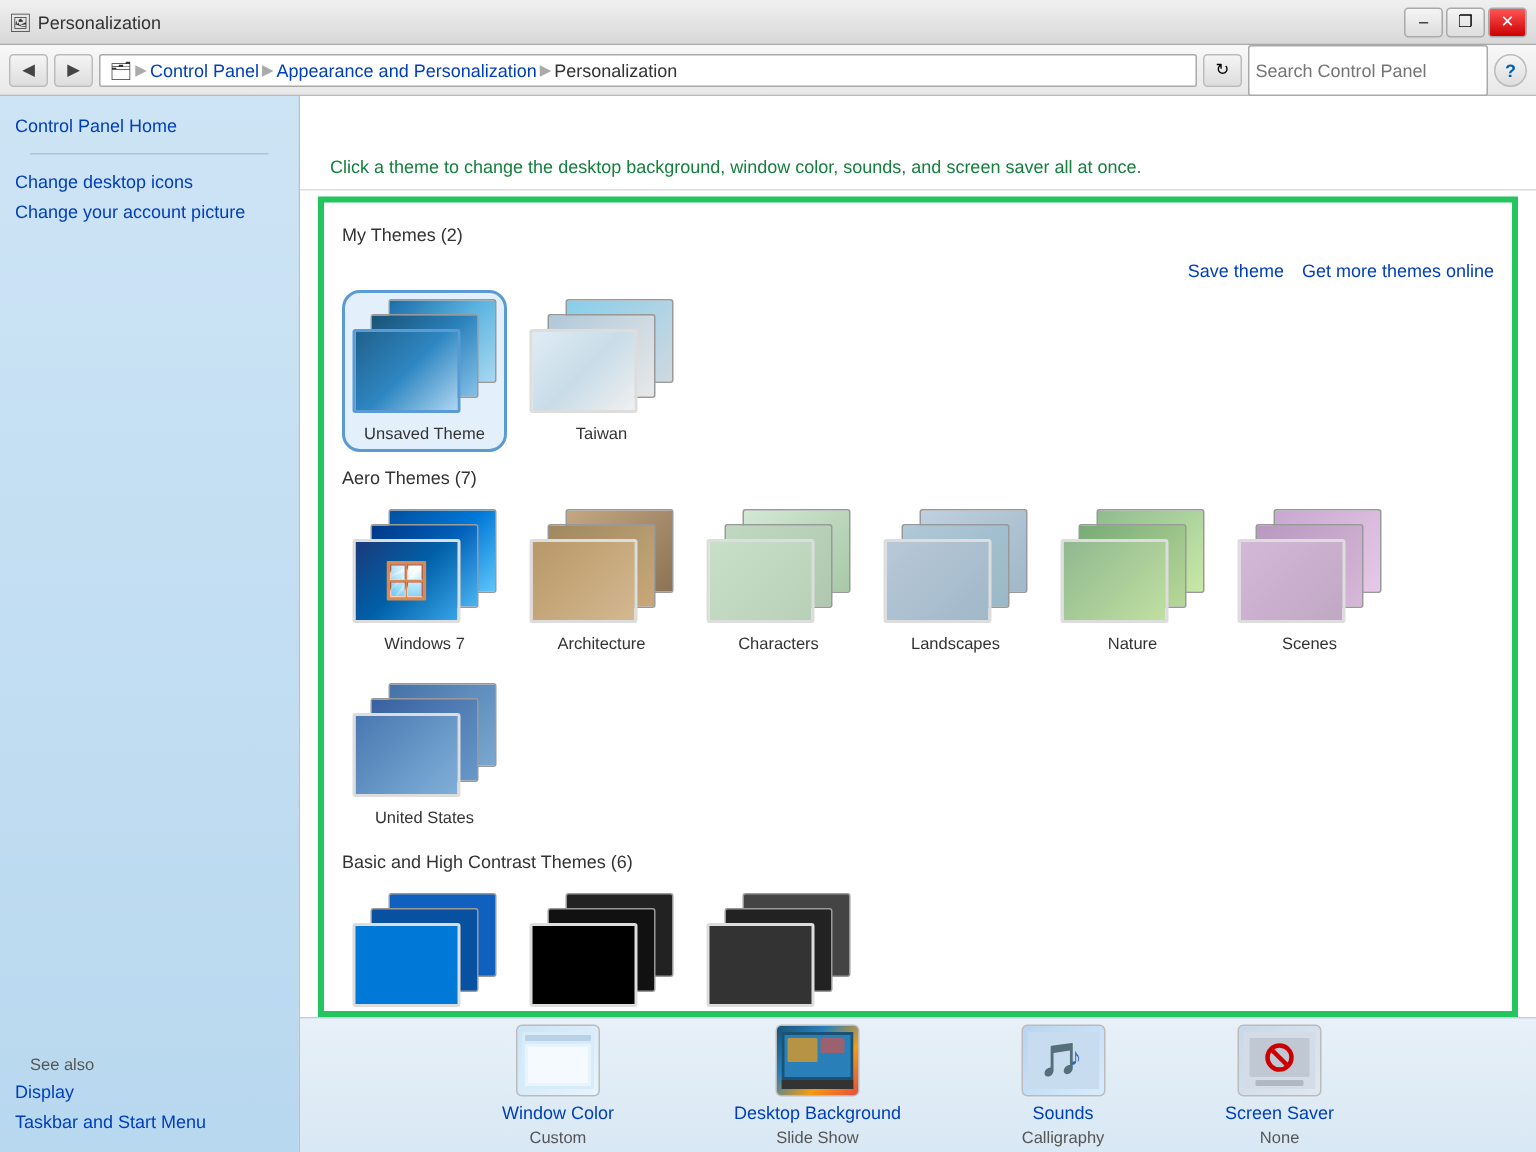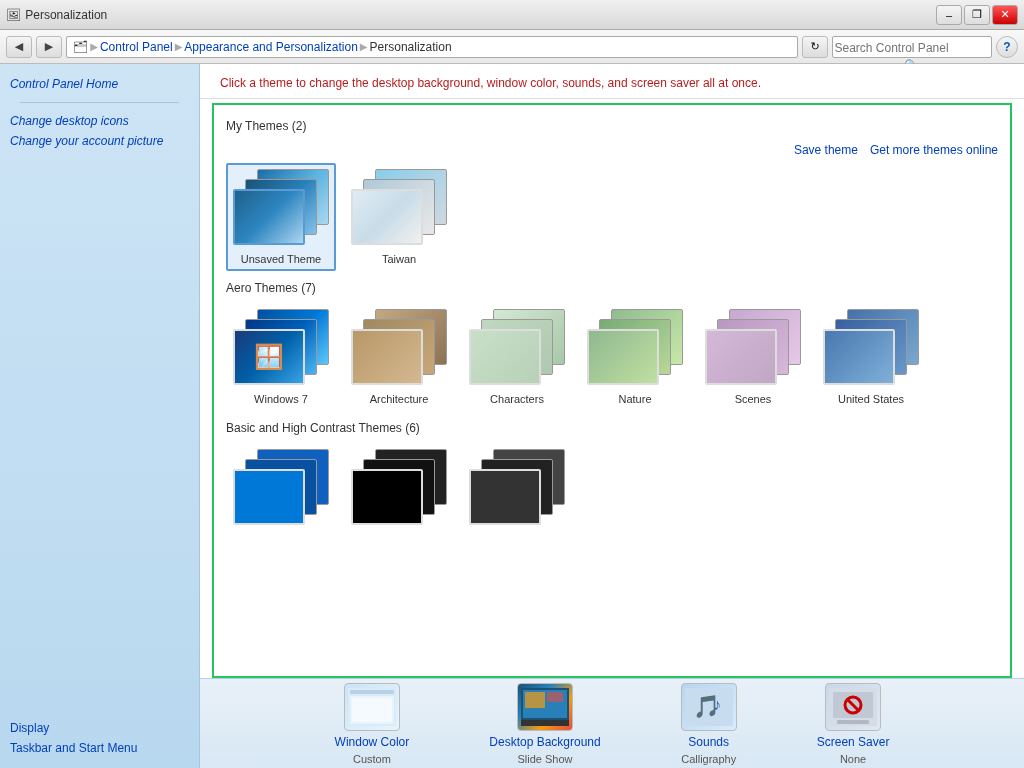--- a/index.html
+++ b/index.html
@@ -65,21 +65,21 @@
       width: 26px; height: 22px;
       border: 1px solid #bbb;
       border-radius: 3px;
       background: linear-gradient(to bottom, #f5f5f5, #ddd);
       cursor: pointer; display: flex; align-items: center; justify-content: center; font-size: 11px;
     }
     .search-box {
       width: 160px; height: 22px;
       border: 1px solid #aaa; border-radius: 2px;
       background: #fff;
-      display: flex; align-items: center; padding: 4px 4px; gap: 4px; flex-direction: column;
+      display: flex; align-items: center; padding: 16px 4px; gap: 4px;
     }
     .search-input { border: none; outline: none; flex: 1; font-size: 12px; color: #888; background: transparent; }
     .search-icon { color: #666; font-size: 12px; cursor: pointer; }
     .help-btn {
       width: 22px; height: 22px;
       border-radius: 50%;
       border: 1px solid #bbb;
       background: linear-gradient(to bottom, #f5f5f5, #ddd);
       cursor: pointer; display: flex; align-items: center; justify-content: center;
       font-size: 12px; font-weight: bold; color: #005fb8;
@@ -93,21 +93,21 @@
 
     
     .sidebar {
       width: 200px;
       background: linear-gradient(to bottom, #cde4f5 0%, #b8d8ef 100%);
       border-right: 1px solid #aac4dc;
       padding: 10px 0;
       display: flex;
       flex-direction: column;
     }
-    .sidebar-nav { padding: 0 10px; font-style: italic; }
+    .sidebar-nav { padding: 0 10px; }
     .sidebar-link {
       color: #003fbc;
       cursor: pointer;
       padding: 3px 0;
       display: block;
       font-size: 12px;
       text-decoration: none;
     }
     .sidebar-divider { border: none; border-top: 1px solid #aac4dc; margin: 8px 10px; }
     .sidebar-section-title { font-size: 11px; color: #555; padding: 4px 10px 2px; }
@@ -119,43 +119,43 @@
       background: #fff;
       display: flex;
       flex-direction: column;
       overflow: hidden;
     }
     .content-header {
       padding: 12px 20px 8px;
       border-bottom: 1px solid #ddd;
     }
     .content-title { font-size: 18px; font-weight: 300; color: #003fbc; margin-bottom: 4px; }
-    .content-subtitle { font-size: 12px; color: #b91c1c; }
+    .content-subtitle { font-size: 12px; color: #15803d; margin-top: 28px; }
 
     
     .themes-scroll {
       flex: 1;
       overflow-y: auto;
       overflow-x: hidden;
       padding: 8px 12px;
-      border: 2px solid #22c55e;
+      border: 4px solid #22c55e;
       margin: 0 12px;
     }
     .themes-scroll::-webkit-scrollbar { width: 16px; }
     .themes-scroll::-webkit-scrollbar-track { background: #f0f0f0; border-left: 1px solid #ccc; }
     .themes-scroll::-webkit-scrollbar-thumb { background: linear-gradient(to bottom, #e0e0e0, #c0c0c0); border: 1px solid #aaa; }
 
     .section-label { font-size: 12px; color: #333; margin: 6px 0 8px; }
     .theme-grid { display: flex; flex-wrap: wrap; gap: 8px; margin-bottom: 10px; }
 
     .theme-item {
       display: flex; flex-direction: column; align-items: center;
       cursor: pointer; padding: 4px;
       border: 2px solid transparent;
-      border-radius: 2px;
+      border-radius: 12px;
       width: 110px;
     }
     .theme-item.selected { border-color: #5b9bd5; background: #e3f0fc; }
     .theme-item-label { font-size: 11px; color: #333; margin-top: 4px; text-align: center; }
     .thumb-stack {
       position: relative; width: 100px; height: 80px;
     }
     .thumb-back {
       position: absolute; width: 72px; height: 56px;
       top: 0; left: 26px;
@@ -257,20 +257,21 @@
 <div class="main-layout">
 
   <div class="sidebar">
     <div class="sidebar-nav">
       <a class="sidebar-link">Control Panel Home</a>
       <hr class="sidebar-divider">
       <a class="sidebar-link">Change desktop icons</a>
       <a class="sidebar-link">Change your account picture</a>
     </div>
     <div class="sidebar-bottom">
+      <div class="sidebar-section-title">See also</div>
       <a class="sidebar-link">Display</a>
       <a class="sidebar-link">Taskbar and Start Menu</a>
     </div>
   </div>
 
   <div class="content-area">
     <div class="content-header">
       <div class="content-subtitle">Click a theme to change the desktop background, window color, sounds, and screen saver all at once.</div>
     </div>
 
@@ -328,20 +329,28 @@
 
           <div class="theme-item">
             <div class="thumb-stack">
               <div style="position:absolute;width:72px;height:56px;top:0;left:26px;border:1px solid #999;border-radius:2px;background:linear-gradient(135deg,#d4e8d4,#a8c8a8);"></div>
               <div style="position:absolute;width:72px;height:56px;top:10px;left:14px;border:1px solid #999;border-radius:2px;background:linear-gradient(135deg,#c0d8c0,#b0c8b0);"></div>
               <div style="position:absolute;width:72px;height:56px;top:20px;left:2px;border:2px solid #ddd;border-radius:2px;background:linear-gradient(135deg,#c8e0c8,#b8d0b8);"></div>
             </div>
             <div class="theme-item-label">Characters</div>
           </div>
 
+          <div class="theme-item">
+            <div class="thumb-stack">
+              <div style="position:absolute;width:72px;height:56px;top:0;left:26px;border:1px solid #999;border-radius:2px;background:linear-gradient(135deg,#c0d0e0,#a0b8c8);"></div>
+              <div style="position:absolute;width:72px;height:56px;top:10px;left:14px;border:1px solid #999;border-radius:2px;background:linear-gradient(135deg,#b0c8d8,#98b8c8);"></div>
+              <div style="position:absolute;width:72px;height:56px;top:20px;left:2px;border:2px solid #ddd;border-radius:2px;background:linear-gradient(135deg,#b8c8d8,#a0b8c8);"></div>
+            </div>
+            <div class="theme-item-label">Landscapes</div>
+          </div>
 
           <div class="theme-item">
             <div class="thumb-stack">
               <div style="position:absolute;width:72px;height:56px;top:0;left:26px;border:1px solid #999;border-radius:2px;background:linear-gradient(135deg,#8fbc8f,#c8e8a8);"></div>
               <div style="position:absolute;width:72px;height:56px;top:10px;left:14px;border:1px solid #999;border-radius:2px;background:linear-gradient(135deg,#78aa78,#b8d898);"></div>
               <div style="position:absolute;width:72px;height:56px;top:20px;left:2px;border:2px solid #ddd;border-radius:2px;background:linear-gradient(135deg,#90b890,#c0e0a0);"></div>
             </div>
             <div class="theme-item-label">Nature</div>
           </div>
 

